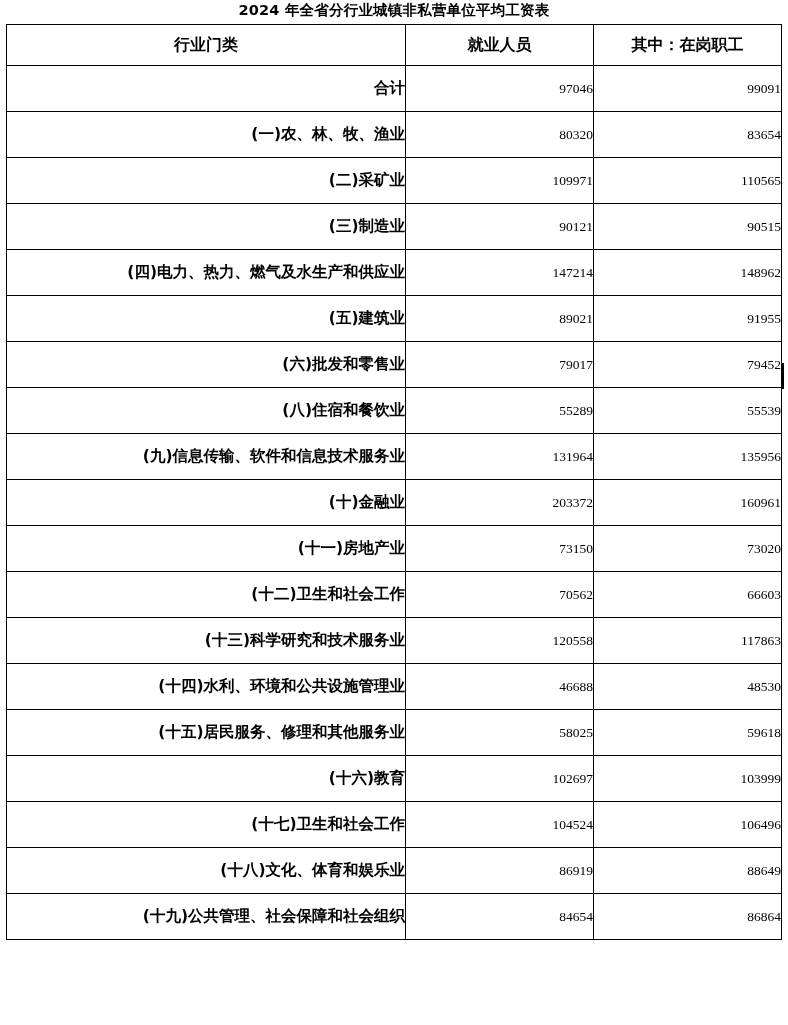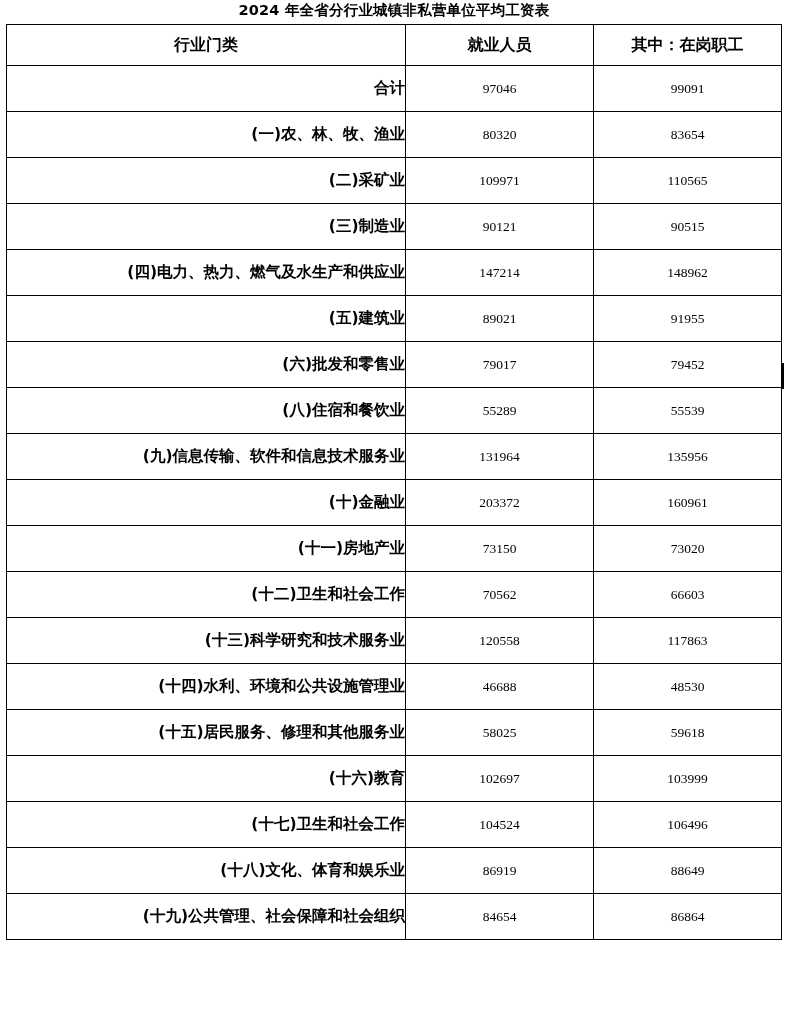--- a/index.html
+++ b/index.html
@@ -60,21 +60,21 @@
     height: 45px;
     font-size: 15.5px;
     font-family: "DejaVu Sans", "Liberation Sans", sans-serif;
   }
   td.industry {
     text-align: right;
     padding-left: 12px;
     font-weight: bold;
   }
   td.num {
-    text-align: center;
+    text-align: right;
     font-size: 13.5px;
     font-family: "Liberation Serif", "DejaVu Serif", serif;
   }
   
   .edge-caret {
     position: absolute;
     right: 4px;
     top: 363px;
     width: 3px;
     height: 26px;

